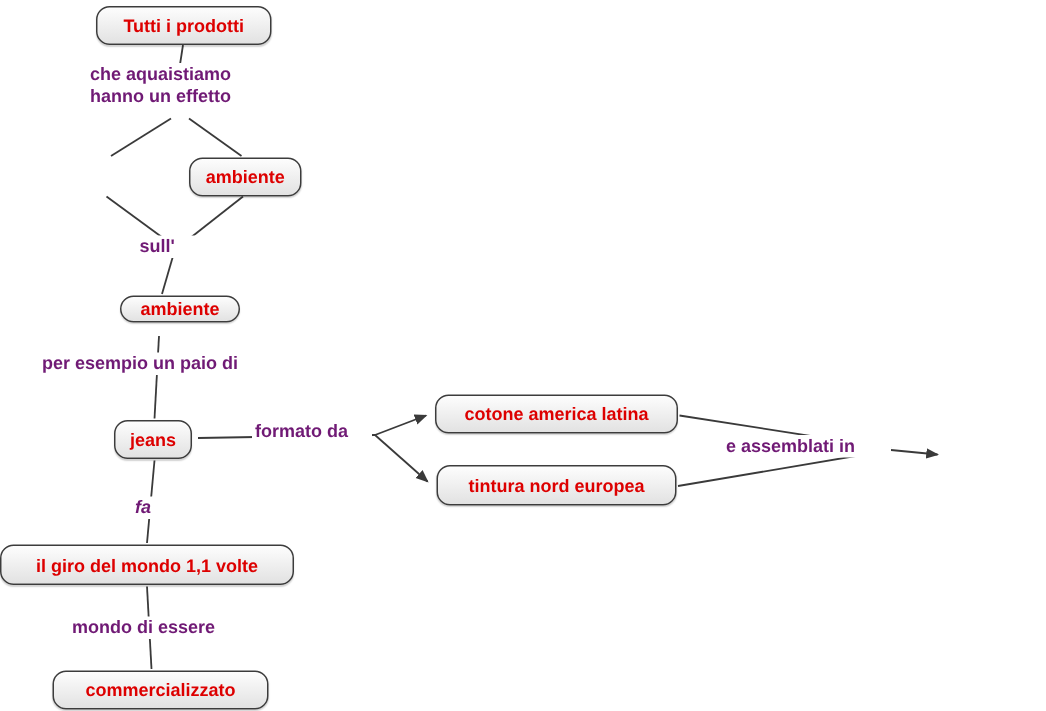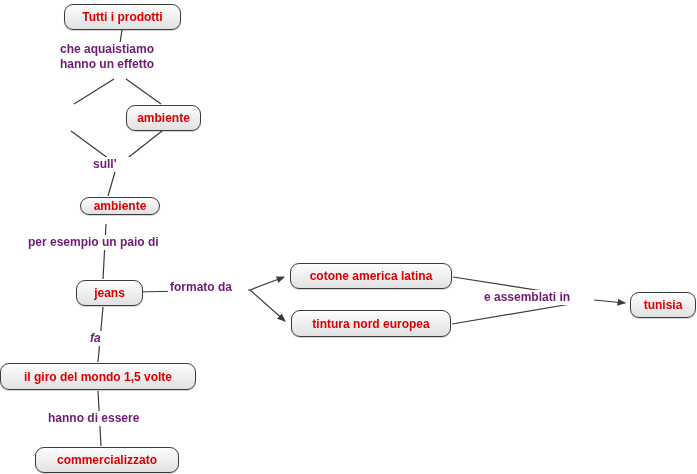--- a/index.html
+++ b/index.html
@@ -91,34 +91,33 @@
   <div class="phrase" style="left:91px; top:157px; width:42px;">sull'</div>
 
   <div class="phrase" style="left:26px; top:235px; width:160px;">per esempio un paio di</div>
 
   <div class="phrase" style="left:168px; top:280px; width:80px;">formato da</div>
 
   <div class="phrase" style="left:482px; top:290px; width:112px;">e assemblati in</div>
 
   <div class="phrase" style="left:88px; top:331px; width:28px;font-style:italic;">fa</div>
 
-  <div class="phrase" style="left:46px; top:411px; width:114px;">hanno di essere</div>
+  <div class="phrase" style="left:46px; top:411px; width:114px;">mondo di essere</div>
 
   <div class="node" style="left:64px; top:4px; width:117px; height:26px;">Tutti i prodotti</div>
 
 
   <div class="node" style="left:126px; top:105px; width:75px; height:26px;">ambiente</div>
 
   <div class="node" style="left:80px; top:197px; width:80px; height:18px;">ambiente</div>
 
-  <div class="node" style="left:76px; top:280px; width:67px; height:26px;">jeans</div>
+  <div class="node" style="left:76px; top:280px; width:52px; height:26px;">jeans</div>
 
   <div class="node" style="left:291px; top:310px; width:160px; height:27px;">tintura nord europea</div>
 
   <div class="node" style="left:290px; top:263px; width:162px; height:26px;">cotone america latina</div>
 
-  <div class="node" style="left:630px; top:292px; width:66px; height:26px;">tunisia</div>
 
-  <div class="node" style="left:0px; top:363px; width:196px; height:27px;">il giro del mondo 1,5 volte</div>
+  <div class="node" style="left:0px; top:363px; width:196px; height:27px;">il giro del mondo 1,1 volte</div>
 
   <div class="node" style="left:35px; top:447px; width:144px; height:26px;">commercializzato</div>
 
 </div>
 
 </body></html>

